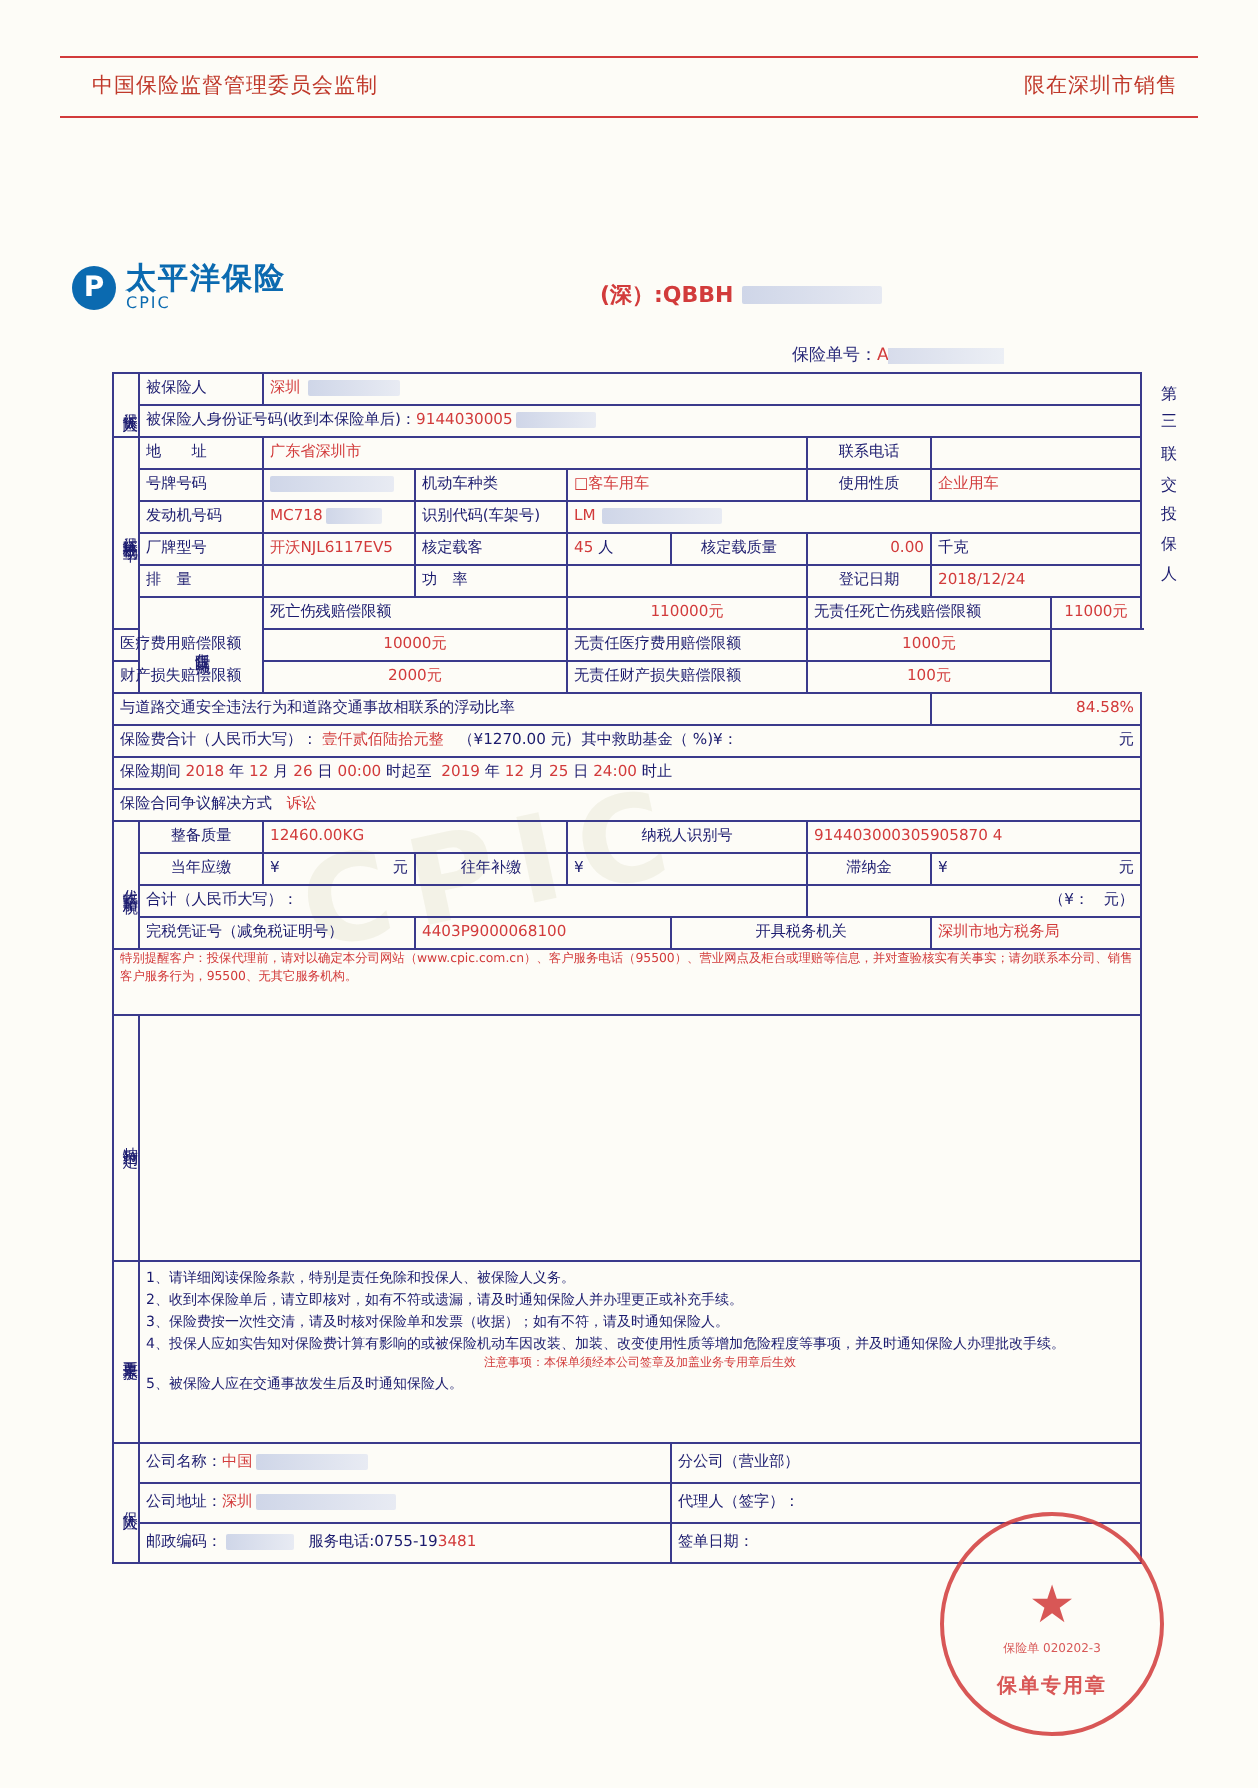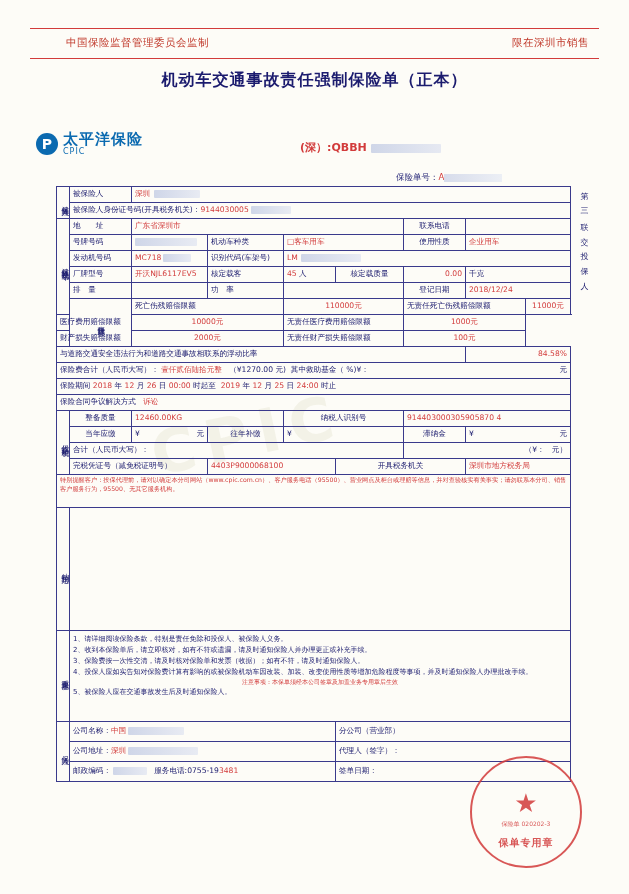--- a/index.html
+++ b/index.html
@@ -5,21 +5,21 @@
   html,body{margin:0;padding:0;}
   body{
     width:629px;height:894px;
     background:#fdfcf7;
     font-family:"DejaVu Sans","Liberation Sans",sans-serif;
     font-size:8px;color:#2a2a7a;
     position:relative;overflow:hidden;
   }
   .page{position:absolute;left:0;top:0;width:629px;height:894px;}
   .redline{position:absolute;left:30px;right:30px;height:1px;background:#d23b3b;}
-  .hdr{position:absolute;font-size:10.5px;color:#c0392b;letter-spacing:0.5px;margin-left:20px;}
+  .hdr{position:absolute;font-size:10.5px;color:#c0392b;letter-spacing:0.5px;}
   .title{
     position:absolute;left:0;right:0;top:70px;text-align:center;
     font-size:16px;font-weight:bold;color:#1b1b6e;letter-spacing:1px;
   }
   .subline{
     position:absolute;left:36px;right:30px;top:108px;
     font-size:8.5px;color:#1b1b6e;display:flex;justify-content:space-between;
   }
   .subline span{white-space:nowrap;}
   .logo{position:absolute;left:36px;top:132px;display:flex;align-items:center;}
@@ -85,21 +85,20 @@
 
 <div class="page">
 
   <div class="watermark">CPIC</div>
 
   <div class="redline" style="top:28px;"></div>
   <div class="hdr" style="left:46px;top:36px;">中国保险监督管理委员会监制</div>
   <div class="hdr" style="right:40px;top:36px;">限在深圳市销售</div>
   <div class="redline" style="top:58px;"></div>
 
-  <div class="title">机动车交通事故责任强制保险单（正本）</div>
 
 
   <div class="logo">
     <div class="mark">P</div>
     <div class="txt">
       <div class="cn">太平洋保险</div>
       <div class="en">CPIC</div>
     </div>
   </div>
 
@@ -124,21 +123,21 @@
         <col style="width:45px">
     </colgroup>
 
     <tbody>
         <tr>
       <td class="side" rowspan="2"><span class="vert">被保险人</span></td>
       <td class="lbl">被保险人</td>
       <td colspan="7"><span class="val">深圳</span><span class="blurbar" style="width:46px;margin-left:4px;"></span></td>
     </tr>
     <tr>
-      <td colspan="8"><span>被保险人身份证号码(开具税务机关)：</span><span class="val">9144030005</span><span class="blurbar" style="width:40px;margin-left:2px;"></span></td>
+      <td colspan="8"><span>被保险人身份证号码(收到本保险单后)：</span><span class="val">9144030005</span><span class="blurbar" style="width:40px;margin-left:2px;"></span></td>
     </tr>
 
     <tr>
       <td class="side" rowspan="6"><span class="vert">被保险机动车</span></td>
       <td class="lbl">地　　址</td>
       <td colspan="4"><span class="val">广东省深圳市</span></td>
       <td class="lbl center">联系电话</td>
       <td colspan="2"></td>
     </tr>
 

